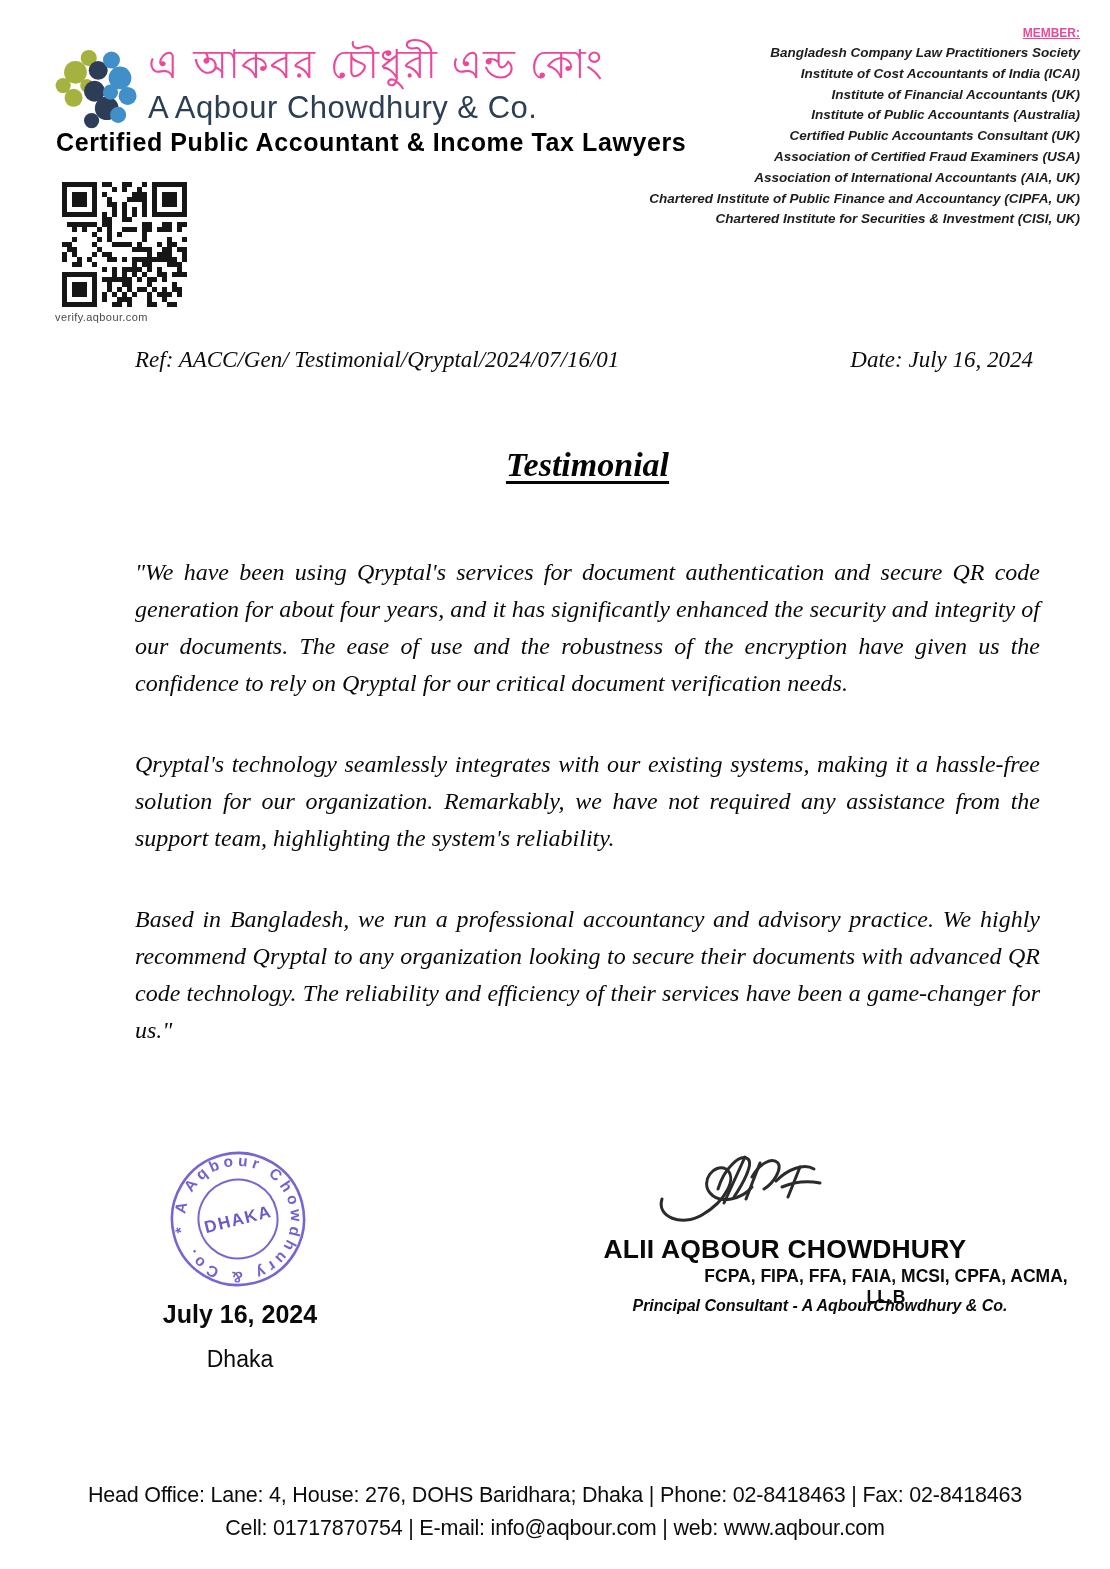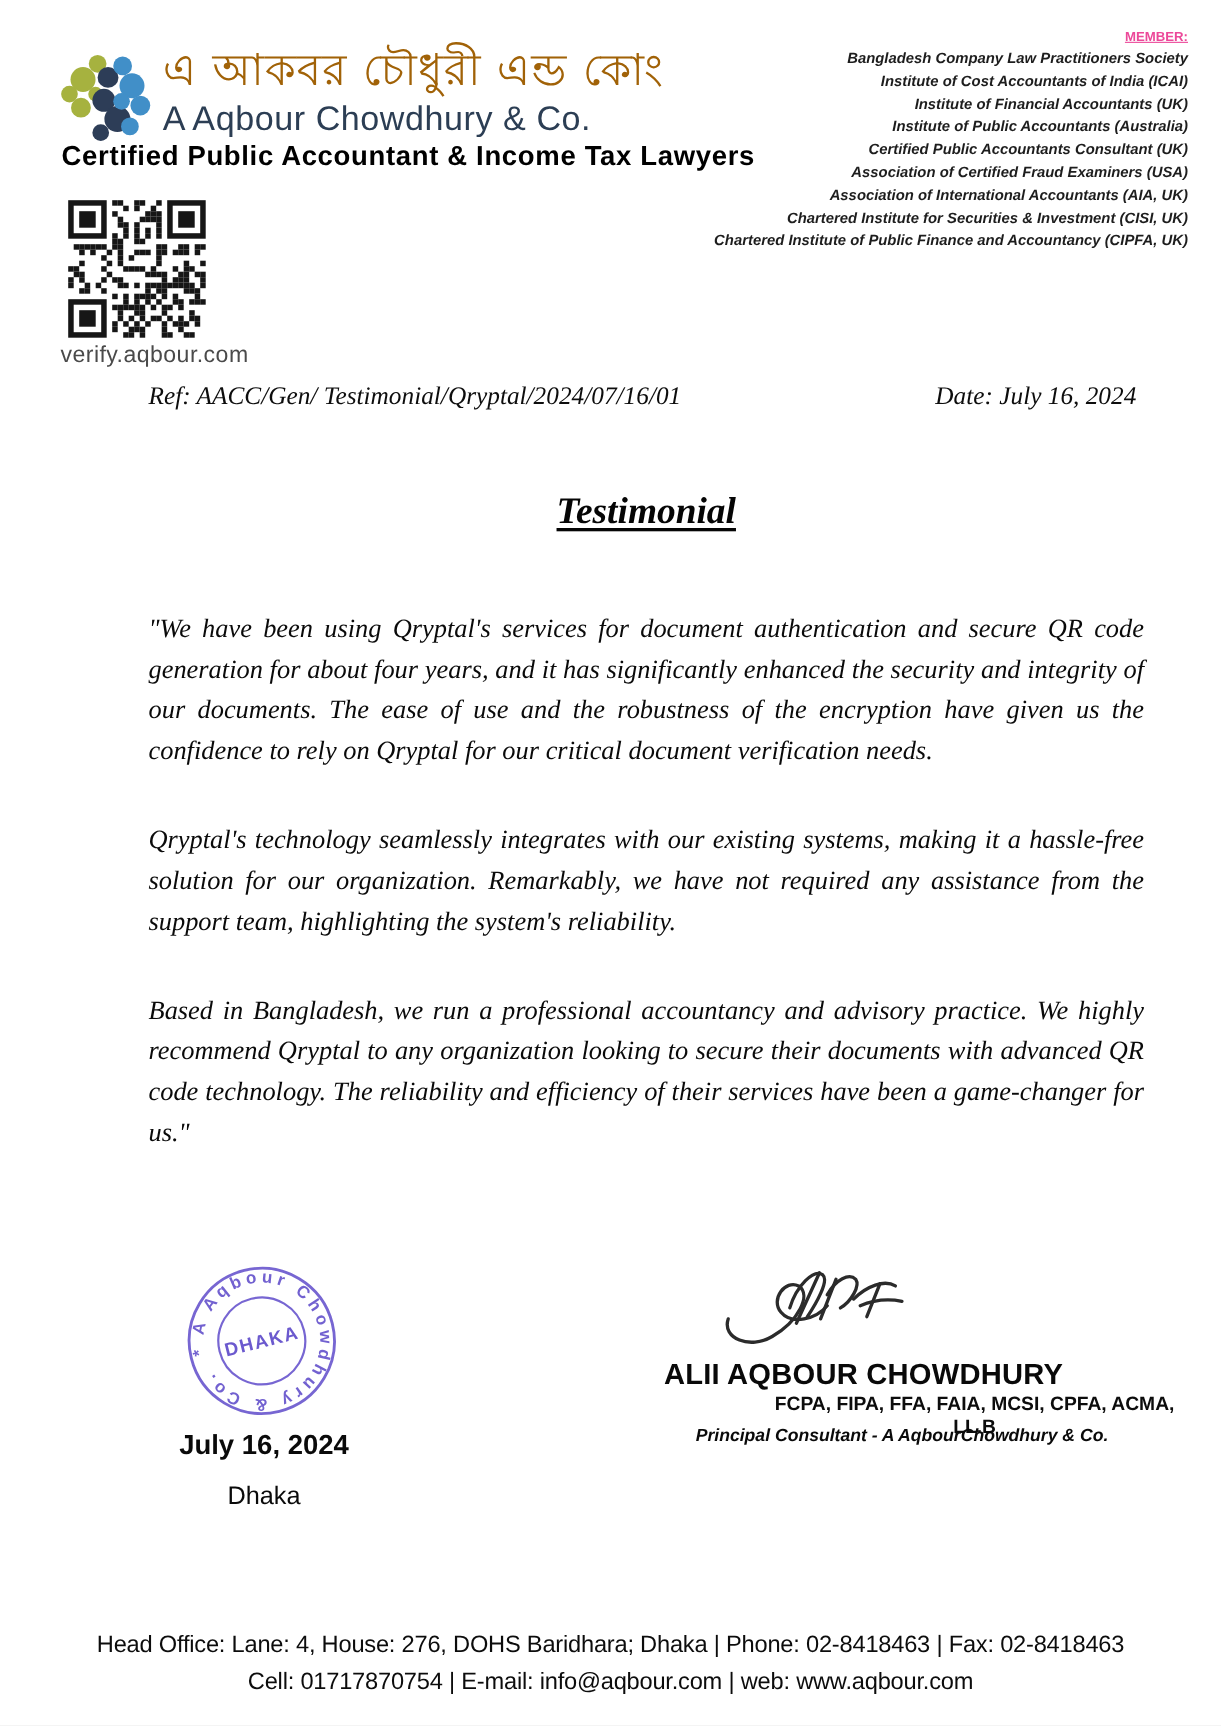--- a/index.html
+++ b/index.html
@@ -5,21 +5,21 @@
   * { margin:0; padding:0; box-sizing:border-box; }
   body { background:#888; font-family:"Liberation Sans", sans-serif; }
   .page {
     position:relative; width:1110px; height:1569px; margin:0 auto;
     background:#ffffff; overflow:hidden; color:#111;
   }
   
   .logo-icon { position:absolute; left:48px; top:36px; }
   .bengali-title {
     position:absolute; left:148px; top:42px; width:560px;
-    font-size:40px; line-height:1.1; color:#a16207;
+    font-size:40px; line-height:1.1; color:#ec4899;
     font-family:"DejaVu Sans", sans-serif; font-weight:500; letter-spacing:1px;
   }
   .english-title {
     position:absolute; left:148px; top:90px;
     font-size:31px; color:#2c3e54; font-weight:500; letter-spacing:.5px;
   }
   .tagline {
     position:absolute; left:56px; top:128px;
     font-family:Liberation Sans, sans-serif; font-weight:600;
     font-size:25px; color:#000000; letter-spacing:.6px;
@@ -29,21 +29,21 @@
   .member-label {
     font-size:12px; font-weight:bold; text-decoration:underline;
     color:#ec4899; margin-bottom:3px;
   }
   .member-item {
     font-size:13.5px; font-style:italic; font-weight:600;
     color:#1d1d1d; line-height:20.8px;
   }
   
   .qr-box { position:absolute; left:57px; top:177px; }
-  .qr-caption { position:absolute; left:55px; top:311px; font-size:21px; color:#4a4a4a; letter-spacing:.4px; }
+  .qr-caption { position:absolute; left:55px; top:311px; font-size:11px; color:#4a4a4a; letter-spacing:.4px; }
   
   .ref-line, .date-line {
     position:absolute; top:347px;
     font-family:"Liberation Serif", serif; font-style:italic; font-size:23px; color:#0d0d0d;
   }
   .ref-line { left:135px; }
   .date-line { right:77px; }
   
   .heading-wrap { position:absolute; left:135px; right:70px; top:446px; text-align:center; }
   .heading-text {
@@ -124,22 +124,22 @@
 
   <div class="member">
     <div class="member-label">MEMBER:</div>
     <div class="member-item">Bangladesh Company Law Practitioners Society</div>
     <div class="member-item">Institute of Cost Accountants of India (ICAI)</div>
     <div class="member-item">Institute of Financial Accountants (UK)</div>
     <div class="member-item">Institute of Public Accountants (Australia)</div>
     <div class="member-item">Certified Public Accountants Consultant (UK)</div>
     <div class="member-item">Association of Certified Fraud Examiners (USA)</div>
     <div class="member-item">Association of International Accountants (AIA, UK)</div>
+    <div class="member-item">Chartered Institute of Public Finance and Accountancy (CIPFA, UK)</div>
     <div class="member-item">Chartered Institute for Securities &amp; Investment (CISI, UK)</div>
-    <div class="member-item">Chartered Institute of Public Finance and Accountancy (CIPFA, UK)</div>
   </div>
 
   <div class="qr-box">
     <svg id="qr" width="135" height="135" viewBox="0 0 135 135">
         <rect x="0" y="0" width="135" height="135" fill="#fff"></rect>
         <rect x="5" y="5" width="35" height="35" fill="#161616"></rect>
         <rect x="10" y="10" width="25" height="25" fill="#fff"></rect>
         <rect x="15" y="15" width="15" height="15" fill="#161616"></rect>
         <rect x="95" y="5" width="35" height="35" fill="#161616"></rect>
         <rect x="100" y="10" width="25" height="25" fill="#fff"></rect>

